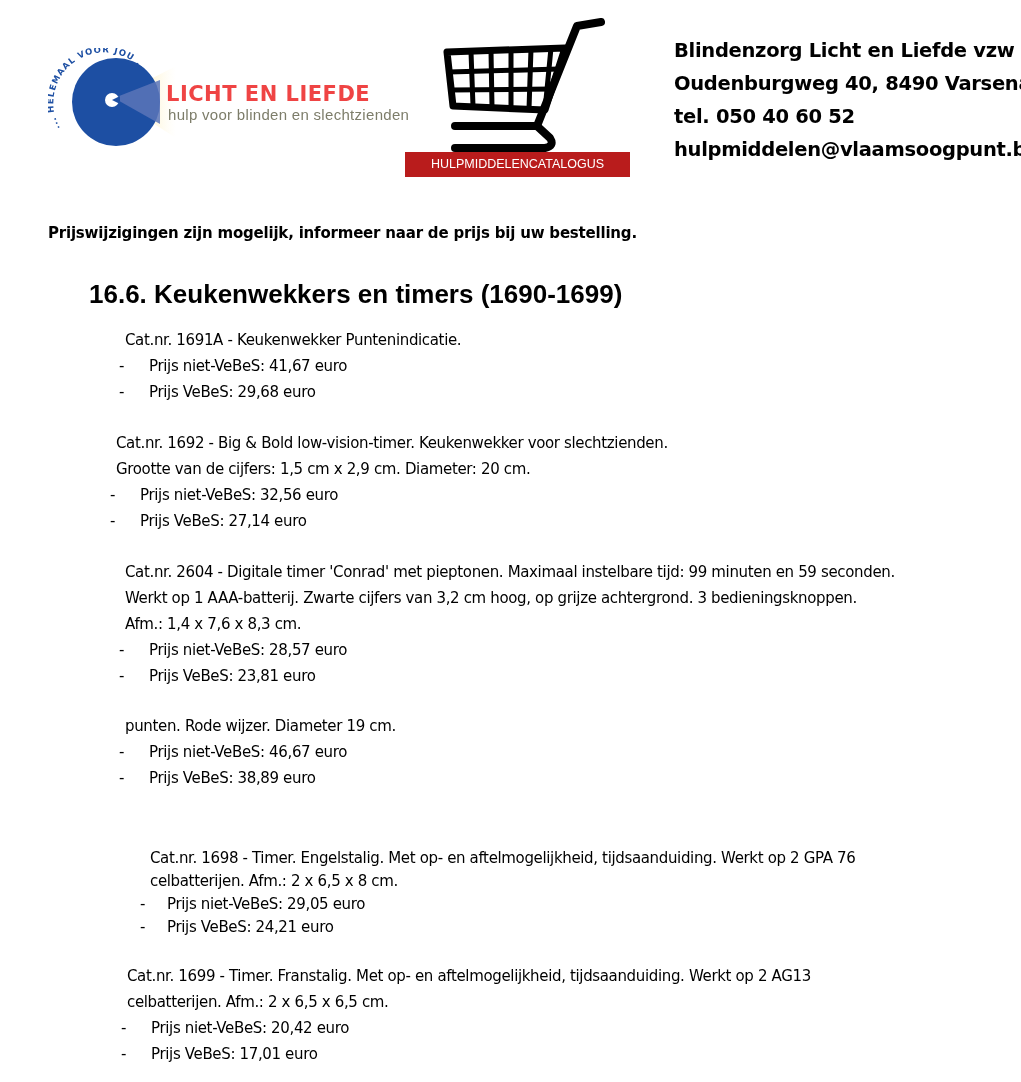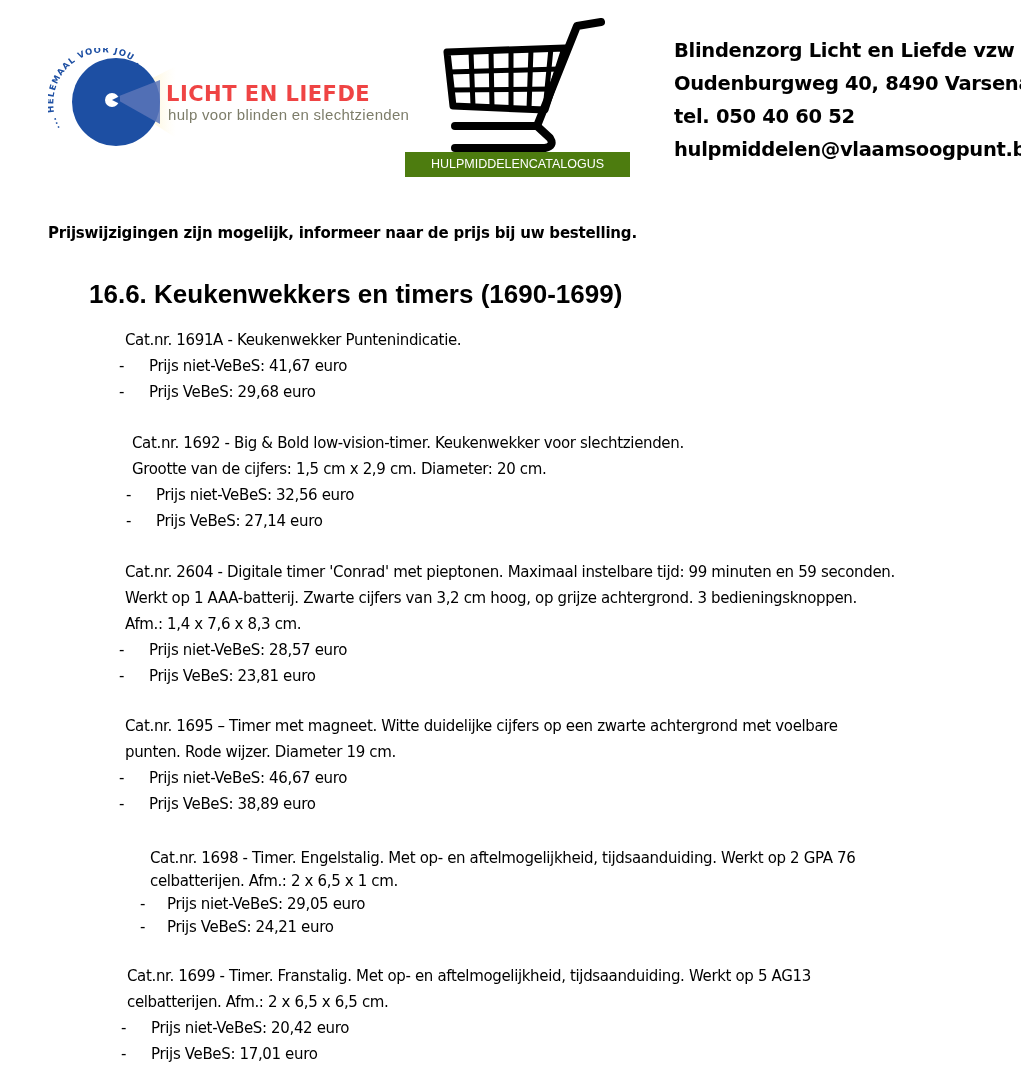--- a/index.html
+++ b/index.html
@@ -4,21 +4,21 @@
 <style>
   html, body { margin:0; padding:0; background:#ffffff; }
   body { width:1021px; height:1082px; position:relative; overflow:hidden; color:#000; font-family:"Liberation Sans", sans-serif; }
   .abs { position:absolute; }
   
   #logo { left:48px; top:48px; width:340px; height:110px; }
   #logo .brand { position:absolute; left:118px; top:34px; font-family:"DejaVu Sans", sans-serif; font-weight:bold; font-size:21px; color:#ef4444; letter-spacing:0.5px; white-space:nowrap;text-align:right; }
   #logo .tagline { position:absolute; left:120px; top:58px; font-size:15px; color:#7d7d6a; white-space:nowrap; letter-spacing:0.3px; }
   
   #cart { left:405px; top:14px; width:225px; height:166px; }
-  #cart .banner { position:absolute; left:0; top:138px; width:225px; height:25px; background:#4d7c0f; color:#fff; font-size:12.5px; text-align:center; line-height:25px; }
+  #cart .banner { position:absolute; left:0; top:138px; width:225px; height:25px; background:#b91c1c; color:#fff; font-size:12.5px; text-align:center; line-height:25px; }
   
   #contact { left:674px; top:34px; font-family:"DejaVu Sans", sans-serif; font-weight:bold; font-size:19.5px; line-height:33px; white-space:nowrap; letter-spacing:-0.3px; }
   #notice { left:48px; top:224px; font-family:"DejaVu Sans", sans-serif; font-weight:bold; font-size:15px; white-space:nowrap; letter-spacing:-0.2px; }
   #title { left:89px; top:279px; font-family:"Liberation Sans", sans-serif; font-weight:bold; font-size:26px; white-space:nowrap; }
   .item { position:absolute; font-family:"DejaVu Sans", sans-serif; white-space:nowrap; letter-spacing:-0.35px; }
   .item .line { display:block;margin-left:36px; }
   .item .price { display:block; position:relative; }
   .item .price .dash { position:absolute; }
   .big { font-size:15px; line-height:26px; }
   .big .price { padding-left:60px; }
@@ -82,47 +82,46 @@
 <div id="notice" class="abs">Prijswijzigingen zijn mogelijk, informeer naar de prijs bij uw bestelling.</div>
 
 <div id="title" class="abs">16.6. Keukenwekkers en timers (1690-1699)</div>
 
 <div class="item big" style="left:89px;top:327px">
   <span class="line">Cat.nr. 1691A - Keukenwekker Puntenindicatie.</span>
   <span class="price"><span class="dash">-</span><span>Prijs niet-VeBeS: 41,67 euro</span></span>
   <span class="price"><span class="dash">-</span><span>Prijs VeBeS: 29,68 euro</span></span>
 </div>
 
-<div class="item big" style="left:96px;top:430px">
+<div class="item big" style="left:80px;top:430px">
   <span class="line">Cat.nr. 1692 - Big &amp; Bold low-vision-timer. Keukenwekker voor slechtzienden.</span>
   <span class="line">Grootte van de cijfers: 1,5 cm x 2,9 cm. Diameter: 20 cm.</span>
   <span class="price"><span class="dash">-</span><span>Prijs niet-VeBeS: 32,56 euro</span></span>
   <span class="price"><span class="dash">-</span><span>Prijs VeBeS: 27,14 euro</span></span>
 </div>
 
 <div class="item big" style="left:89px;top:559px">
   <span class="line">Cat.nr. 2604 - Digitale timer 'Conrad' met pieptonen. Maximaal instelbare tijd: 99 minuten en 59 seconden.</span>
   <span class="line">Werkt op 1 AAA-batterij. Zwarte cijfers van 3,2 cm hoog, op grijze achtergrond. 3 bedieningsknoppen.</span>
   <span class="line">Afm.: 1,4 x 7,6 x 8,3 cm.</span>
   <span class="price"><span class="dash">-</span><span>Prijs niet-VeBeS: 28,57 euro</span></span>
   <span class="price"><span class="dash">-</span><span>Prijs VeBeS: 23,81 euro</span></span>
 </div>
 
 <div class="item big" style="left:89px;top:713px">
-  <span class="line">Cat.nr. 1695 – Timer met magneet. Witte duidelijke cijfers op een zwarte achtergrond met voelbare</span>
   <span class="line">punten. Rode wijzer. Diameter 19 cm.</span>
   <span class="price"><span class="dash">-</span><span>Prijs niet-VeBeS: 46,67 euro</span></span>
   <span class="price"><span class="dash">-</span><span>Prijs VeBeS: 38,89 euro</span></span>
 </div>
 
 <div class="item small" style="left:114px;top:847px">
   <span class="line">Cat.nr. 1698 - Timer. Engelstalig. Met op- en aftelmogelijkheid, tijdsaanduiding. Werkt op 2 GPA 76</span>
-  <span class="line">celbatterijen. Afm.: 2 x 6,5 x 1 cm.</span>
+  <span class="line">celbatterijen. Afm.: 2 x 6,5 x 8 cm.</span>
   <span class="price"><span class="dash">-</span><span>Prijs niet-VeBeS: 29,05 euro</span></span>
   <span class="price"><span class="dash">-</span><span>Prijs VeBeS: 24,21 euro</span></span>
 </div>
 
 <div class="item big" style="left:91px;top:963px">
-  <span class="line">Cat.nr. 1699 - Timer. Franstalig. Met op- en aftelmogelijkheid, tijdsaanduiding. Werkt op 5 AG13</span>
+  <span class="line">Cat.nr. 1699 - Timer. Franstalig. Met op- en aftelmogelijkheid, tijdsaanduiding. Werkt op 2 AG13</span>
   <span class="line">celbatterijen. Afm.: 2 x 6,5 x 6,5 cm.</span>
   <span class="price"><span class="dash">-</span><span>Prijs niet-VeBeS: 20,42 euro</span></span>
   <span class="price"><span class="dash">-</span><span>Prijs VeBeS: 17,01 euro</span></span>
 </div>
 
 </body></html>

